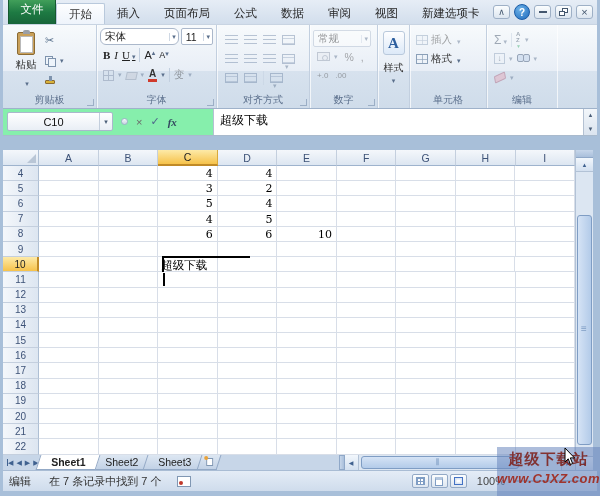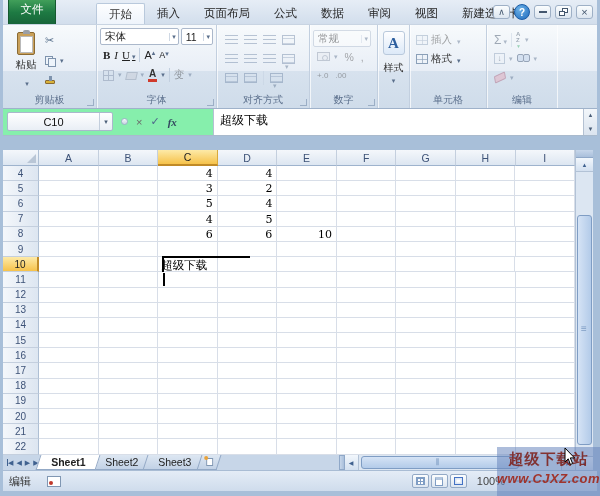--- a/index.html
+++ b/index.html
@@ -211,21 +211,21 @@
   #watermark .l2 { font-size:13px; font-weight:bold; color:rgba(160,45,35,.95); letter-spacing:.5px; margin-top:2px;font-style:italic; }
   #cursor { position:absolute; right:24px; bottom:30px; z-index:10; }
 </style>
 </head>
 <body>
 
 <div id="window">
 
   <div id="tabbar">
     <div class="filetab">文件</div>
-    <div style="display:flex;align-items:center;padding-left:40px;">
+    <div style="display:flex;align-items:center;">
         <span class="rtab active">开始</span>
         <span class="rtab">插入</span>
         <span class="rtab">页面布局</span>
         <span class="rtab">公式</span>
         <span class="rtab">数据</span>
         <span class="rtab">审阅</span>
         <span class="rtab">视图</span>
         <span class="rtab">新建选项卡</span>
       </div>
     <div id="winctl">
@@ -265,21 +265,21 @@
         <span class="mini">
             <span class="brushicon"></span>
           </span>
       </div>
       <span class="glabel">剪贴板</span>
       <span class="dlg"></span>
     </div>
 
     <div class="rgroup" id="g-font">
       <div class="fontrow1">
-        <span class="combo" style="width:90px;">
+        <span class="combo" style="width:90px;border-radius:6px;">
           <span>宋体</span>
             <span class="cdd">▾</span>
         </span>
         <span class="combo" style="width:36px;">
           <span>11</span>
             <span class="cdd">▾</span>
         </span>
       </div>
       <div class="frow">
         <span class="fbtn bold">B</span>
@@ -699,20 +699,21 @@
     <span class="hsplit"></span>
     <span class="hbtn">◀</span>
     <div id="htrack">
       <span class="hthumb"></span>
     </div>
     <span class="hbtn" style="border-left:1px solid #b2c2d6;border-right:none;">▶</span>
   </div>
 
   <div id="statusbar">
     <span class="mode">编辑</span>
+    <span class="msg">在 7 条记录中找到 7 个</span>
     <span class="macrobtn"></span>
     <span class="viewbtns">
       <span class="vbtn">
           <span class="ic1"></span>
         </span>
       <span class="vbtn">
           <span class="ic2"></span>
         </span>
       <span class="vbtn">
           <span class="ic3"></span>

